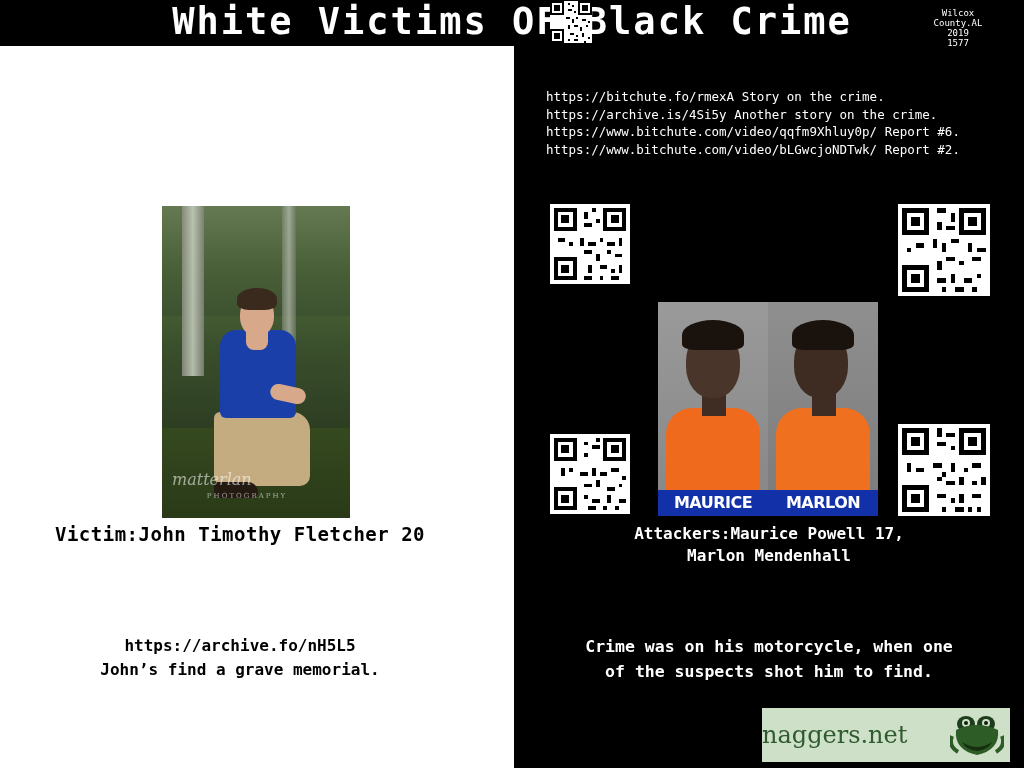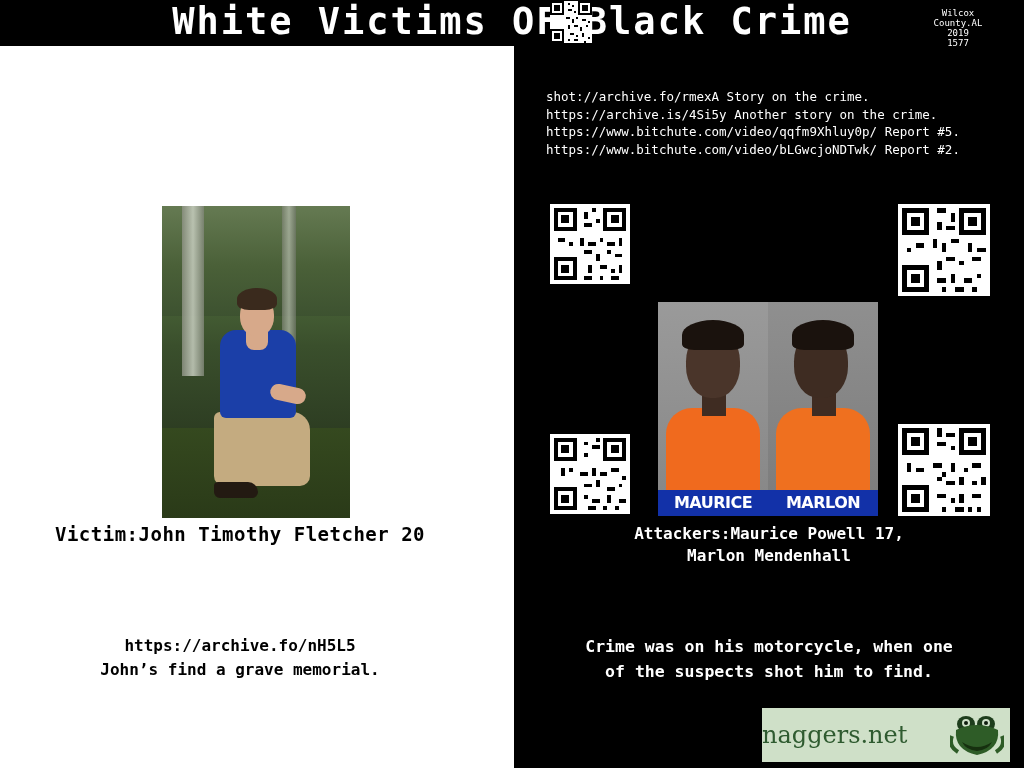--- a/index.html
+++ b/index.html
@@ -387,36 +387,40 @@
       <div class="vp-trunk"></div>
       <div class="vp-trunk2"></div>
       <div class="vp-ground"></div>
       <div class="vp-pants"></div>
       <div class="vp-shoe"></div>
       <div class="vp-shirt"></div>
       <div class="vp-shirt-collar"></div>
       <div class="vp-arm"></div>
       <div class="vp-head"></div>
       <div class="vp-hair"></div>
+      <div class="vp-watermark">
+        <span>matterlan</span>
+        <small>PHOTOGRAPHY</small>
+      </div>
     </div>
 
     <div class="victim-caption">Victim:John Timothy Fletcher 20</div>
 
     <div class="memorial-block">
       <div>https://archive.fo/nH5L5</div>
       <div>John’s find a grave memorial.</div>
     </div>
   </div>
 
   <div class="right-panel">
 
     <div class="links">
-      <div>shot://archive.fo/rmexA Story on the crime.</div>
+      <div>https://bitchute.fo/rmexA Story on the crime.</div>
       <div>https://archive.is/4Si5y Another story on the crime.</div>
-      <div>https://www.bitchute.com/video/qqfm9Xhluy0p/ Report #5.</div>
+      <div>https://www.bitchute.com/video/qqfm9Xhluy0p/ Report #6.</div>
       <div>https://www.bitchute.com/video/bLGwcjoNDTwk/ Report #2.</div>
     </div>
 
     <svg class="qr qr-tl" viewBox="0 0 21 21" shape-rendering="crispEdges">
       <rect width="21" height="21" fill="#ffffff"></rect>
       <g fill="#000000">
         <rect x="1" y="1" width="6" height="1"></rect>
           <rect x="1" y="1" width="1" height="6"></rect>
         <rect x="6" y="1" width="1" height="6"></rect>
           <rect x="1" y="6" width="6" height="1"></rect>

